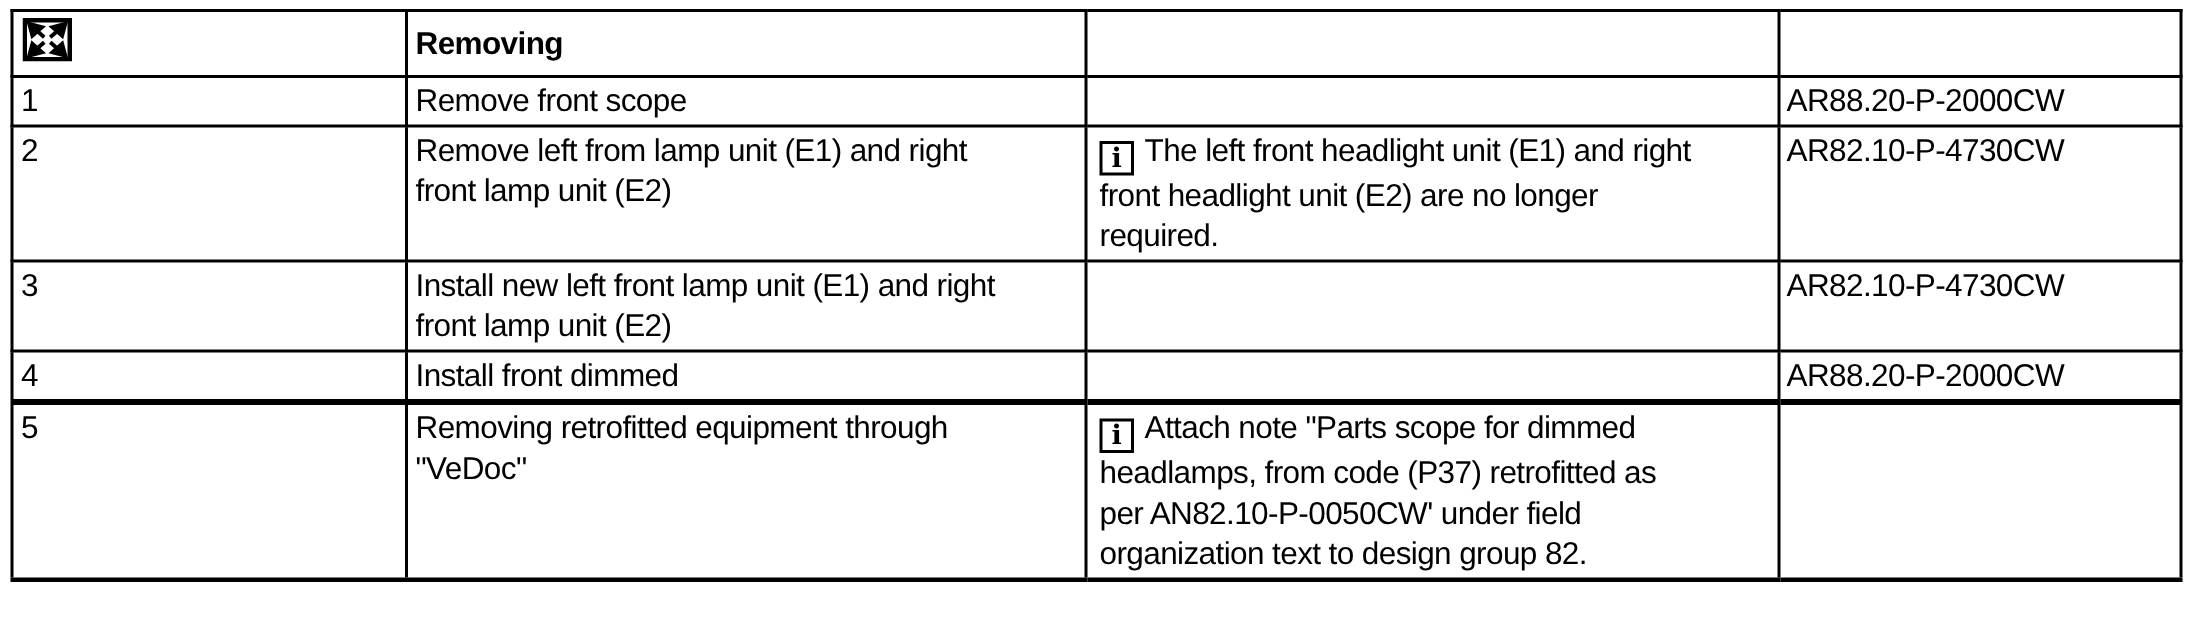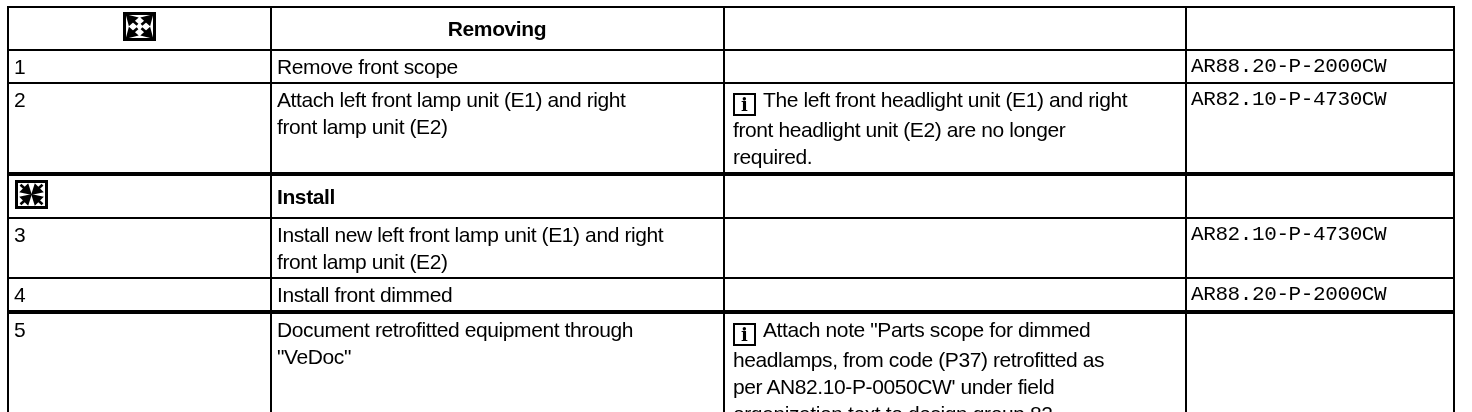--- a/index.html
+++ b/index.html
@@ -24,21 +24,21 @@
     font-size: 21px;
     line-height: 27px;
     letter-spacing: -0.4px;
     overflow: hidden;
   }
   col.c1 { width: 263px; }
   col.c2 { width: 453px; }
   col.c3 { width: 462px; }
   col.c4 { width: 268px; }
 
-  tr.h1 { height: 38px; text-align: center; }
+  tr.h1 { height: 38px; }
   tr.h2 { height: 31px; }
   tr.h3 { height: 88px; }
   tr.h4 { height: 38px; }
   tr.h5 { height: 59px; }
   tr.h6 { height: 30px; }
   tr.h7 { height: 114px; }
 
   tr.thick-top td { border-top-width: 4px; }
   tr:last-child td { border-bottom-width: 3px; }
 
@@ -60,21 +60,21 @@
   }
   .info-glyph {
     font-family: "DejaVu Serif", serif;
     font-weight: bold;
     font-size: 18px;
     line-height: 19px;
     letter-spacing: 0;
     display: block;
   }
   .note-cell { padding-left: 8px; }
-  .ref-cell { padding-left: 4px; font-family: Liberation Mono, monospace; }
+  .ref-cell { padding-left: 4px; }
 </style>
 </head>
 <body>
 
 <div class="page">
   <table class="wis-table">
     <colgroup>
       <col class="c1">
         <col class="c2">
         <col class="c3">
@@ -109,73 +109,49 @@
 
     <tr class="h2">
       <td><span class="pre">1</span></td>
       <td><span class="pre">Remove front scope</span></td>
       <td class="note-cell"></td>
       <td class="ref-cell"><span class="pre">AR88.20-P-2000CW</span></td>
     </tr>
 
     <tr class="h3">
       <td><span class="pre">2</span></td>
-      <td><span class="pre">Attach left front lamp unit (E1) and right
+      <td><span class="pre">Remove left from lamp unit (E1) and right
 front lamp unit (E2)</span></td>
       <td class="note-cell">
         <span class="info-icon"><span class="info-glyph">i</span></span><span class="pre">The left front headlight unit (E1) and right
 front headlight unit (E2) are no longer
 required.</span>
       </td>
       <td class="ref-cell"><span class="pre">AR82.10-P-4730CW</span></td>
     </tr>
 
-    <tr class="section-row thick-top h4">
-      <td class="c-step">
-        <span class="op-icon">
-          <svg width="33" height="29" viewBox="0 0 33 29" xmlns="http://www.w3.org/2000/svg">
-            <rect x="1.5" y="1.5" width="30" height="26" fill="#ffffff" stroke="#000000" stroke-width="3"></rect>
-            <g stroke="#000000" stroke-width="2.6" fill="#000000">
-              <line x1="5.5" y1="4.8" x2="10" y2="8.8"></line>
-                  <polygon points="15,13.2 6.8,11.4 12.6,5.6"></polygon>
-              <line x1="27.5" y1="4.8" x2="23" y2="8.8"></line>
-                  <polygon points="18,13.2 26.2,11.4 20.4,5.6"></polygon>
-              <line x1="5.5" y1="24.2" x2="10" y2="20.2"></line>
-                  <polygon points="15,15.8 6.8,17.6 12.6,23.4"></polygon>
-              <line x1="27.5" y1="24.2" x2="23" y2="20.2"></line>
-                  <polygon points="18,15.8 26.2,17.6 20.4,23.4"></polygon>
-            </g>
-          </svg>
-        </span>
-      </td>
-      <td class="c-desc">
-        <span class="section-title">Install</span>
-      </td>
-      <td class="note-cell"></td>
-      <td class="ref-cell"></td>
-    </tr>
 
     <tr class="h5">
       <td><span class="pre">3</span></td>
       <td><span class="pre">Install new left front lamp unit (E1) and right
 front lamp unit (E2)</span></td>
       <td class="note-cell"></td>
       <td class="ref-cell"><span class="pre">AR82.10-P-4730CW</span></td>
     </tr>
 
     <tr class="h6">
       <td><span class="pre">4</span></td>
       <td><span class="pre">Install front dimmed</span></td>
       <td class="note-cell"></td>
       <td class="ref-cell"><span class="pre">AR88.20-P-2000CW</span></td>
     </tr>
 
     <tr class="thick-top h7">
       <td><span class="pre">5</span></td>
-      <td><span class="pre">Document retrofitted equipment through
+      <td><span class="pre">Removing retrofitted equipment through
 "VeDoc"</span></td>
       <td class="note-cell">
         <span class="info-icon"><span class="info-glyph">i</span></span><span class="pre">Attach note "Parts scope for dimmed
 headlamps, from code (P37) retrofitted as
 per AN82.10-P-0050CW' under field
 organization text to design group 82.</span>
       </td>
       <td class="ref-cell"></td>
     </tr>
   </tbody>

